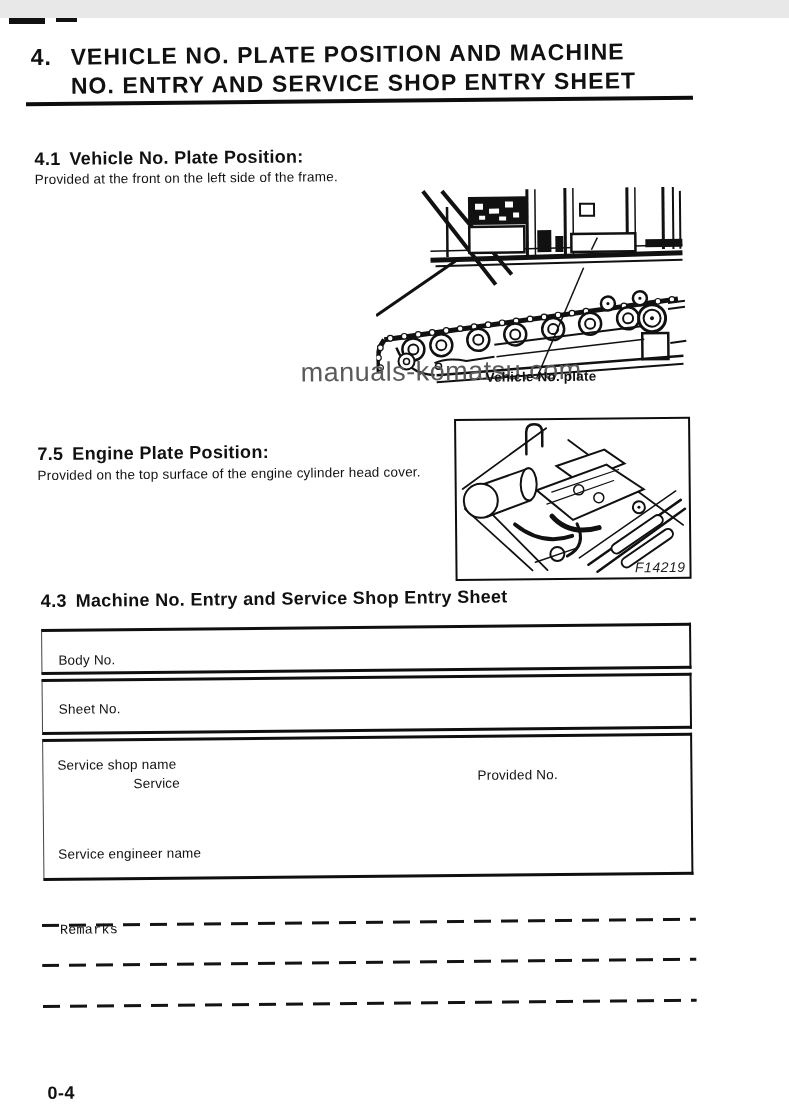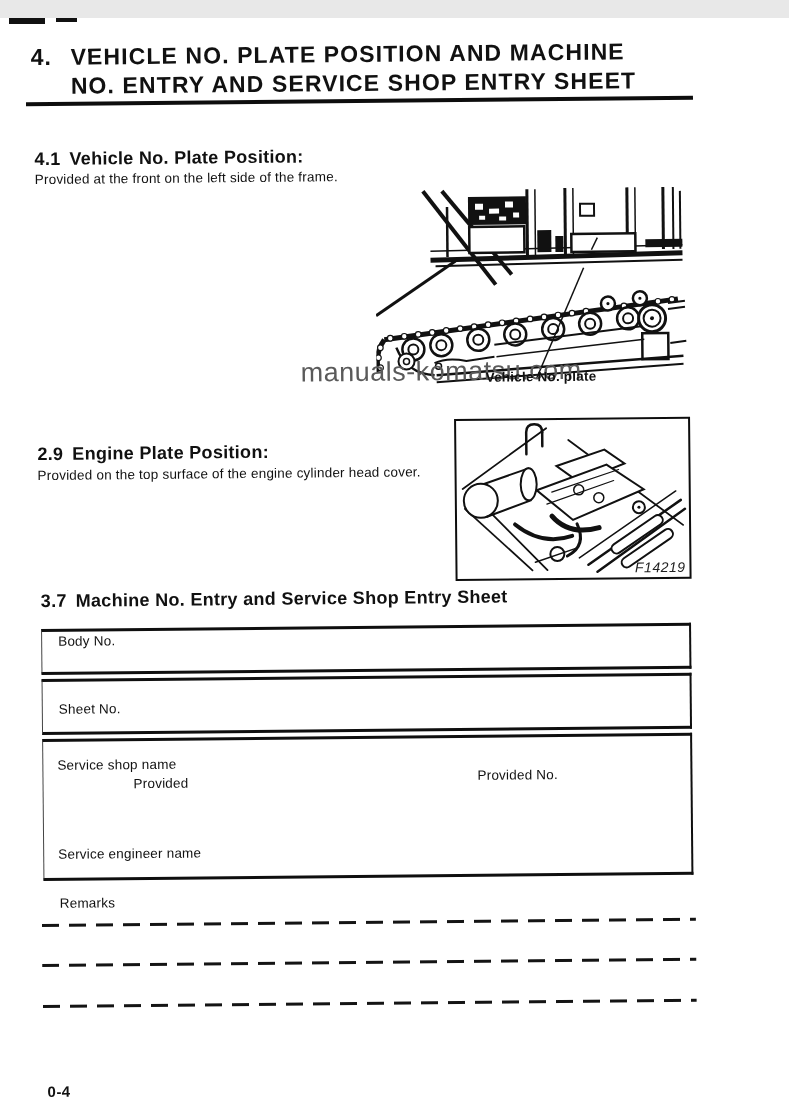--- a/index.html
+++ b/index.html
@@ -37,21 +37,21 @@
   
   .sheet-row{position:absolute;left:0;background:#fff;
     border-top:3px solid #0f0f0f;border-bottom:3px solid #0f0f0f;
     border-left:1px solid #444;border-right:2px solid #0f0f0f;
     box-sizing:border-box;width:650px;}
   .row-label{position:absolute;font-size:13.5px;letter-spacing:0.2px;white-space:nowrap;}
 
   .dash-line{height:3px;
     background:repeating-linear-gradient(90deg,#141414 0 17px,transparent 17px 27px);}
 
-  .pgnum{font-weight:bold;font-size:15px;letter-spacing:0.5px;}
+  .pgnum{font-weight:bold;font-size:18px;letter-spacing:0.5px;}
 
   svg{display:block;}
 </style>
 </head>
 <body>
 
 <div id="page">
 
   <div class="artifact" style="left:9px;top:0;width:36px;height:6px;"></div>
   <div class="artifact" style="left:56px;top:0;width:21px;height:4px;"></div>
@@ -183,21 +183,21 @@
 
         <line x1="208" y1="84" x2="160" y2="194" stroke-width="1.5"></line>
       </g>
     </svg>
 
     <div class="abs watermark" style="left:302px;top:339px;">manuals-komatsu.com</div>
 
     <div class="abs fig-caption" style="left:487px;top:353px;">Vehicle No. plate</div>
 
     <div class="abs sect-head" style="left:38px;top:423px;">
-      <span class="snum">2.9</span><span>Engine Plate Position:</span>
+      <span class="snum">7.5</span><span>Engine Plate Position:</span>
     </div>
     <div class="abs sect-body" style="left:38px;top:447px;">Provided on the top surface of the engine cylinder head cover.</div>
 
     <div class="abs engine-box" style="left:455px;top:402px;width:232px;height:158px;">
       <svg width="232" height="158" viewBox="0 0 232 158">
         <g stroke="#111" fill="none" stroke-linecap="round">
 
           <line x1="90" y1="8" x2="6" y2="68" stroke-width="1.8"></line>
           <line x1="112" y1="20" x2="226" y2="106" stroke-width="1.8"></line>
           <line x1="8" y1="88" x2="75" y2="150" stroke-width="1.8"></line>
@@ -231,42 +231,42 @@
           <circle cx="182" cy="88" r="1.5" fill="#111" stroke="none"></circle>
 
           <circle cx="100" cy="134" r="7" stroke-width="2" fill="#fff"></circle>
           <line x1="78" y1="142" x2="120" y2="128" stroke-width="1.5"></line>
         </g>
       </svg>
       <span class="fig-no">F14219</span>
     </div>
 
     <div class="abs sect-head" style="left:40px;top:570px;">
-      <span class="snum">3.7</span><span>Machine No. Entry and Service Shop Entry Sheet</span>
+      <span class="snum">4.3</span><span>Machine No. Entry and Service Shop Entry Sheet</span>
     </div>
 
     <div class="abs" style="left:40px;top:608px;width:650px;height:252px;">
 
       <div class="sheet-row" style="top:0;height:46px;">
-        <span class="row-label" style="left:16px;top:2px;">Body No.</span>
+        <span class="row-label" style="left:16px;top:21px;">Body No.</span>
       </div>
 
       <div class="sheet-row" style="top:50px;height:56px;">
         <span class="row-label" style="left:16px;top:20px;">Sheet No.</span>
       </div>
 
       <div class="sheet-row" style="top:110px;height:142px;">
         <span class="row-label" style="left:14px;top:16px;">Service shop name</span>
-        <span class="row-label" style="left:90px;top:35px;">Provided</span>
+        <span class="row-label" style="left:90px;top:35px;">Service</span>
         <span class="row-label" style="left:434px;top:30px;">Provided No.</span>
         <span class="row-label" style="left:14px;top:105px;">Service engineer name</span>
       </div>
     </div>
 
-    <div class="abs sect-body" style="left:56px;top:875px;">Remarks</div>
+    <div class="abs sect-body" style="left:56px;top:902px;font-family:Liberation Mono, monospace;">Remarks</div>
     <div class="abs dash-line" style="left:38px;top:903px;width:654px;"></div>
     <div class="abs dash-line" style="left:38px;top:943px;width:654px;"></div>
     <div class="abs dash-line" style="left:38px;top:984px;width:654px;"></div>
 
     <div class="abs pgnum" style="left:42px;top:1062px;">0-4</div>
 
   </div>
 </div>
 
 </body></html>

